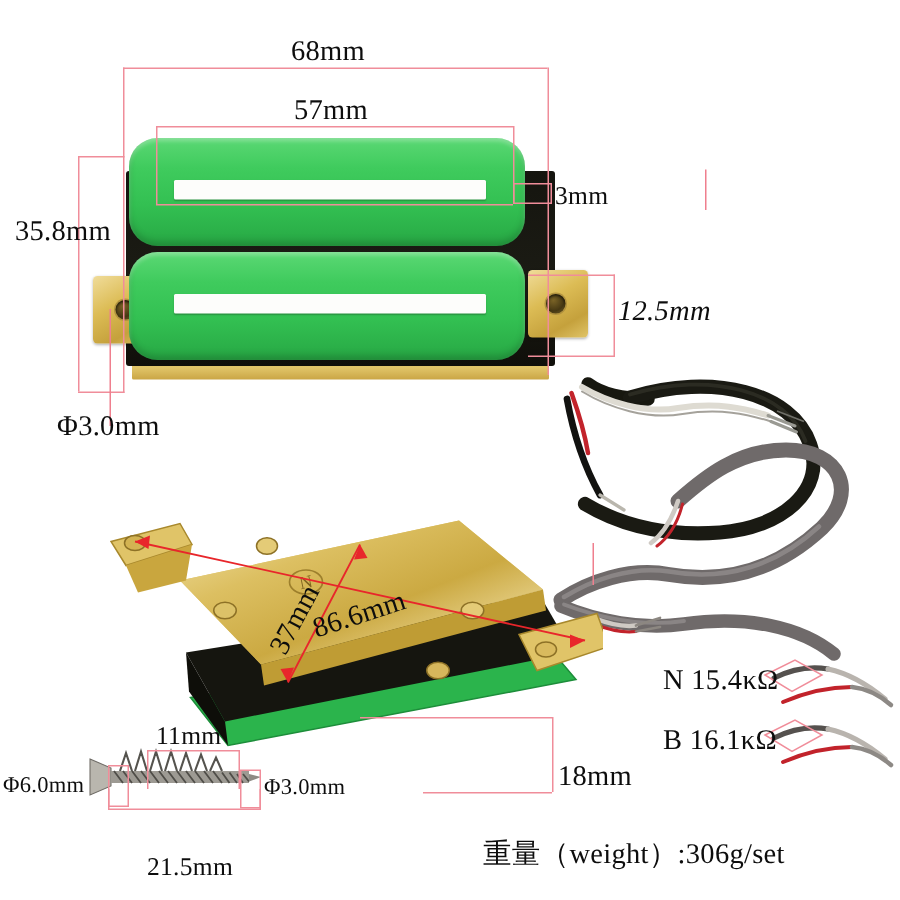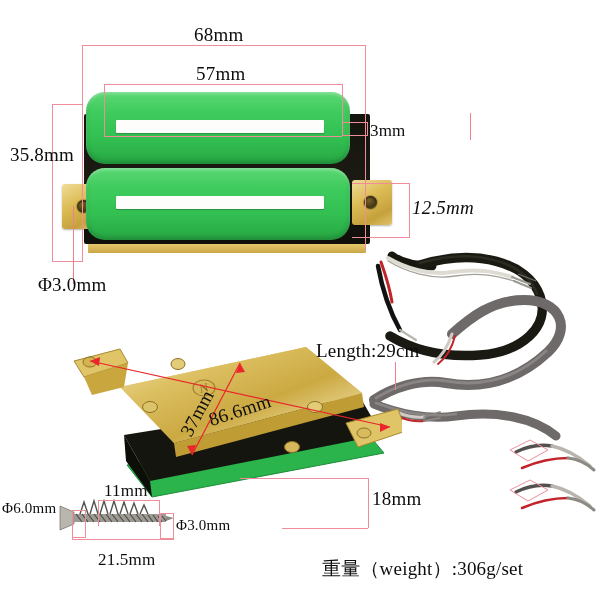--- a/index.html
+++ b/index.html
@@ -225,24 +225,23 @@
     <line x1="180" y1="28" x2="132" y2="120" stroke="#e8262b" stroke-width="1.2"></line>
     <polygon points="180,28 176,38 185,37" fill="#e8262b"></polygon>
     <polygon points="132,120 136,110 127,111" fill="#e8262b"></polygon>
   </svg>
   <div class="lbl lbl-lg rot-37" style="left:176px;top:430px;">37mm</div>
   <div class="lbl lbl-lg rot-866" style="left:206px;top:410px;">86.6mm</div>
 
   <div class="dimline-h" style="left:240px;top:478px;width:128px;"></div>
   <div class="dimline-v" style="left:368px;top:478px;height:50px;"></div>
   <div class="dimline-h" style="left:282px;top:528px;width:86px;"></div>
-  <div class="lbl lbl-lg" style="left:372px;top:488px;">18mm</div>
+  <div class="lbl lbl-lg" style="left:372px;top:507px;">18mm</div>
 
   <div class="leader" style="left:395px;top:362px;height:28px;"></div>
-  <div class="lbl lbl-lg" style="left:316px;top:340px;">Length:29cm</div>
 
   <svg class="screwsvg" style="left:58px;top:498px;width:120px;height:40px;" viewBox="0 0 120 40">
 
     <polygon points="2,8 16,14 16,26 2,32" fill="#b9b6ae" stroke="#6e6b65" stroke-width=".7"></polygon>
 
     <rect x="16" y="16" width="92" height="8" fill="#9d9a93"></rect>
     <g stroke="#4f4d48" stroke-width="1.2" fill="none">
       <path d="M18,16 L24,24 M24,16 L30,24 M30,16 L36,24 M36,16 L42,24
                M42,16 L48,24 M48,16 L54,24 M54,16 L60,24 M60,16 L66,24
                M66,16 L72,24 M72,16 L78,24 M78,16 L84,24 M84,16 L90,24
@@ -254,24 +253,26 @@
                M52,16 L56,3 L60,16 M62,16 L66,4 L70,16 M72,16 L76,5 L80,16
                M82,16 L86,7 L90,16"></path>
     </g>
     <polygon points="108,18 116,20 108,23" fill="#8d8a84"></polygon>
   </svg>
 
   <div class="dimbox" style="left:98px;top:500px;width:62px;height:26px;border-bottom:none;"></div>
   <div class="lbl lbl-md" style="left:104px;top:481px;">11mm</div>
 
   <div class="dimbox" style="left:72px;top:510px;width:14px;height:28px;"></div>
-  <div class="lbl lbl-sm" style="left:2px;top:500px;">Φ6.0mm</div>
+  <div class="lbl lbl-sm" style="left:2px;top:516px;">Φ6.0mm</div>
 
   <div class="dimbox" style="left:160px;top:513px;width:14px;height:26px;"></div>
   <div class="lbl lbl-sm" style="left:176px;top:517px;">Φ3.0mm</div>
 
   <div class="dimbox" style="left:72px;top:526px;width:102px;height:14px;border-top:none;"></div>
-  <div class="lbl lbl-md" style="left:98px;top:550px;">21.5mm</div>
-
+  <div class="lbl lbl-md" style="left:98px;top:568px;">21.5mm</div>
+
+  <div class="lbl lbl-lg" style="left:442px;top:443px;">N  15.4κΩ</div>
+  <div class="lbl lbl-lg" style="left:442px;top:483px;">B  16.1κΩ</div>
 
   <div class="lbl" style="left:322px;top:556px;font-size:19px;font-family:'Liberation Serif', serif;">重量（weight）:306g/set</div>
 
 </div>
 
 </body></html>

